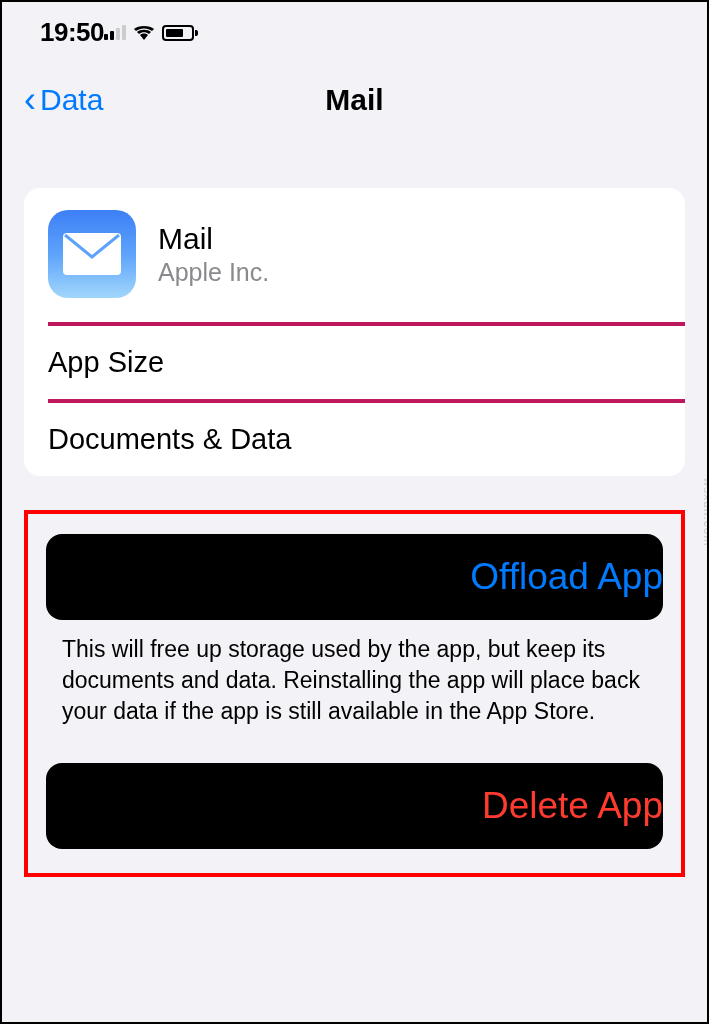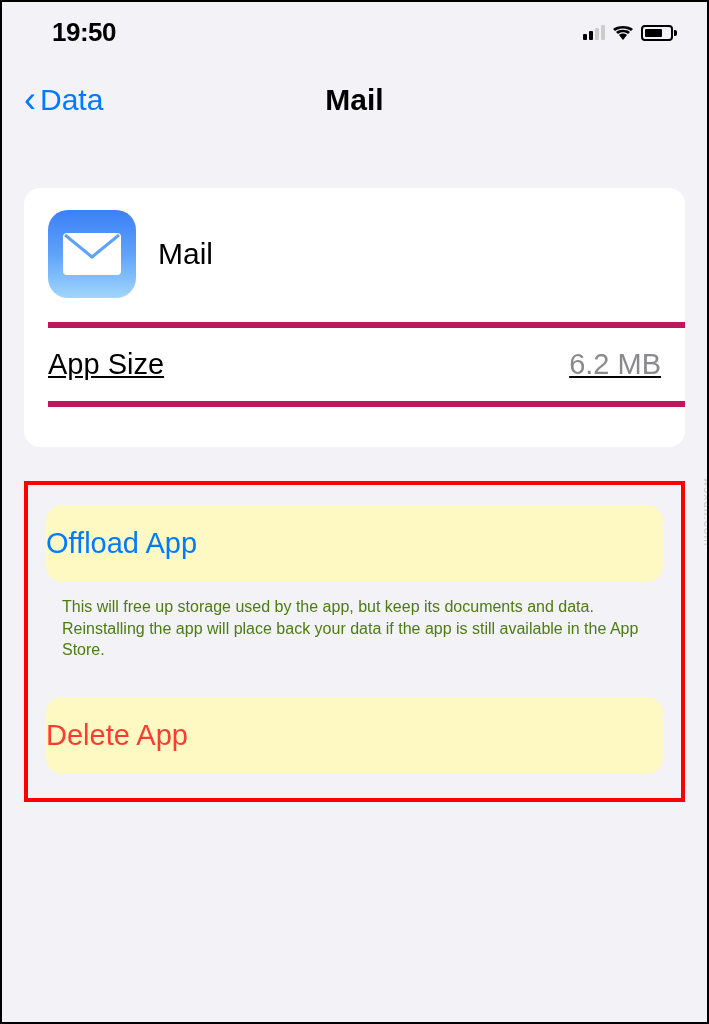--- a/index.html
+++ b/index.html
@@ -11,23 +11,22 @@
     body {
       width: 709px;
       height: 1024px;
       background: #f2f2f7;
       border: 2px solid #000;
       position: relative;
       overflow: hidden;
     }
     .status-bar {
       display: flex;
-      justify-content: space-between;
-      align-items: center;
-      padding: 14px 30px 8px 50px;
+      align-items: center;
+      padding: 14px 30px 8px 38px;
       height: 55px;
     }
     .status-time {
       font-size: 26px;
       font-weight: 600;
       letter-spacing: -0.5px;
     }
     .status-icons {
       display: flex;
       align-items: center;
@@ -133,55 +132,54 @@
       color: #000;
     }
     .app-publisher {
       font-size: 25px;
       color: #8a8a8e;
     }
     .info-row {
       display: flex;
       justify-content: space-between;
       padding: 20px 24px;
-      border-top: 6px solid #be185d;
+      border-top: 4px solid #be185d;
       margin-left: 24px;
       padding-left: 0;
-      text-decoration: underline;
     }
     .info-label {
       font-size: 29px;
       color: #000;
     }
     .info-value {
       font-size: 29px;
       color: #8a8a8e;
     }
     .highlight-box {
       border: 4px solid #ff0000;
       margin: 34px 0 0 0;
       padding: 20px 18px 24px 18px;
     }
     .action-button {
-      background: #fef9c3;
+      background: #000000;
       border-radius: 16px;
       padding: 22px 0;
-      text-align: left;
-      font-size: 29px;
+      text-align: right;
+      font-size: 37px;
       cursor: pointer;
     }
     .action-blue {
       color: #007aff;
     }
     .action-red {
       color: #ff3b30;
     }
     .action-description {
-      font-size: 16px;
-      color: #4d7c0f;
+      font-size: 23px;
+      color: #000000;
       padding: 14px 16px 0 16px;
       line-height: 1.35;
     }
     .section-gap {
       height: 36px;
     }
     .watermark {
       position: absolute;
       right: 6px;
       bottom: 50%;
@@ -232,27 +230,28 @@
   <div class="card">
     <div class="app-header">
       <div class="app-icon">
         <svg width="58" height="42" viewBox="0 0 58 42">
           <rect x="0" y="0" width="58" height="42" rx="4" fill="#fff"></rect>
           <path d="M2 2 L29 24 L56 2" stroke="#5da3fb" stroke-width="3" fill="none"></path>
         </svg>
       </div>
       <div class="app-info-text">
         <div class="app-name">Mail</div>
+        <div class="app-publisher">Apple Inc.</div>
       </div>
     </div>
     <div class="info-row">
       <div class="info-label">App Size</div>
-      <div class="info-value">6.2 MB</div>
     </div>
     <div class="info-row">
+      <div class="info-label">Documents &amp; Data</div>
     </div>
   </div>
 
   <div class="highlight-box">
     <div class="action-button action-blue">Offload App</div>
     <div class="action-description">This will free up storage used by the app, but keep its documents and data. Reinstalling the app will place back your data if the app is still available in the App Store.</div>
     <div class="section-gap"></div>
     <div class="action-button action-red">Delete App</div>
   </div>
 </div>

